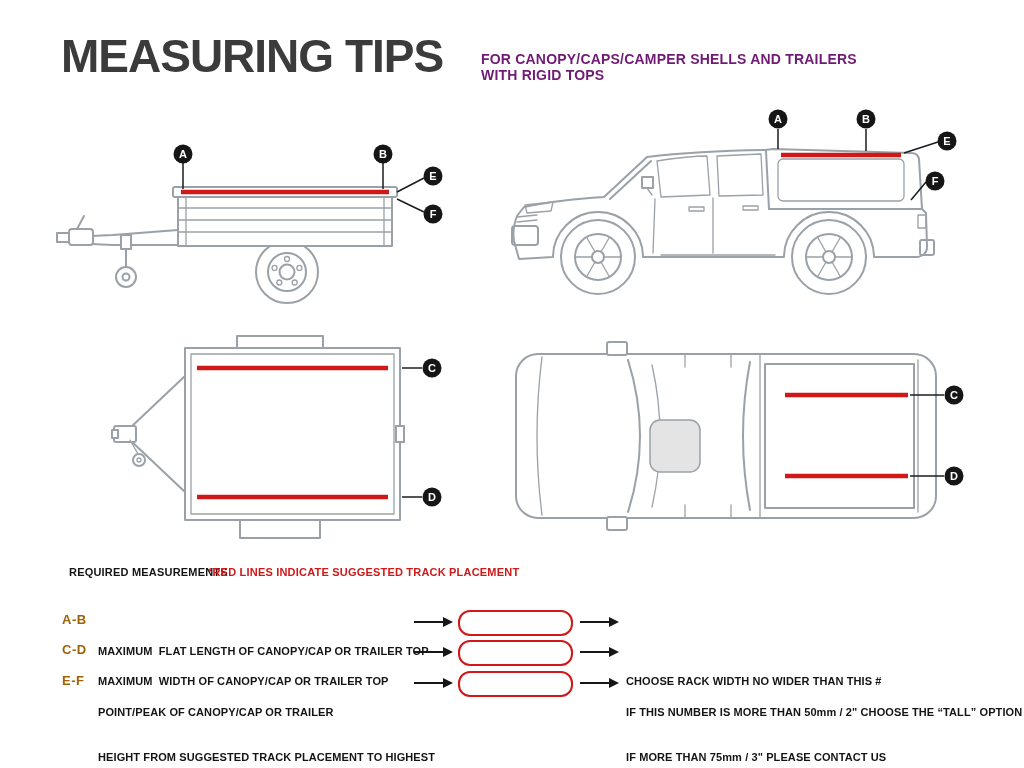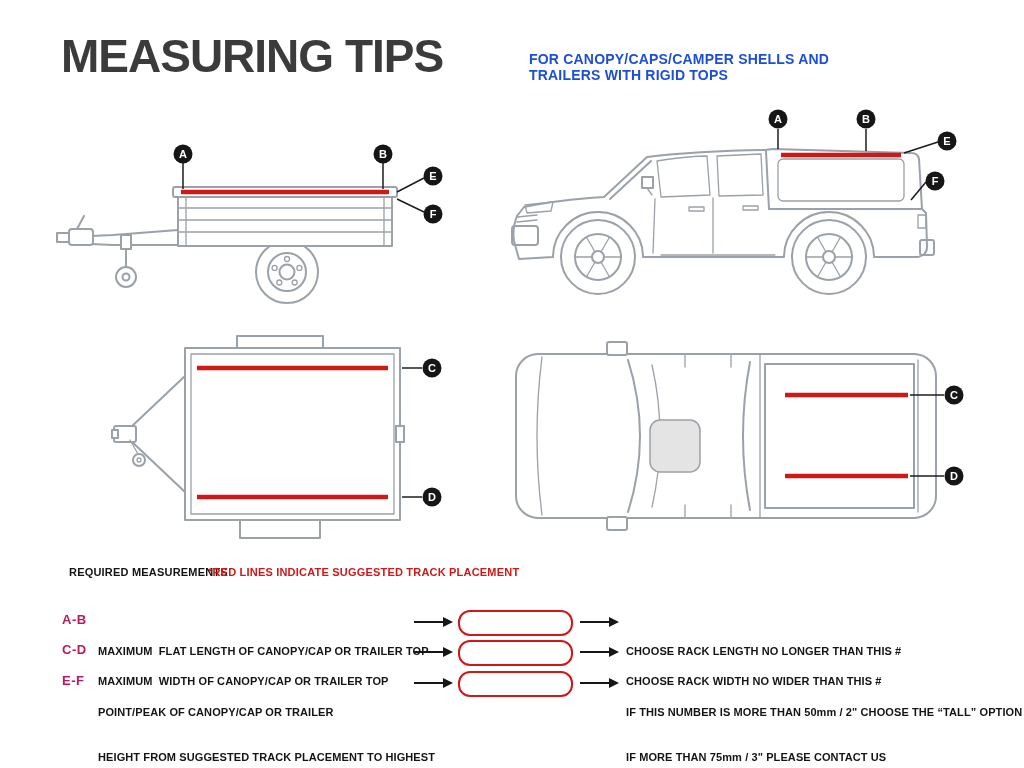--- a/index.html
+++ b/index.html
@@ -12,21 +12,21 @@
   }
   .stage { position:absolute; left:0; top:0; width:864px; height:768px; background:#ffffff; }
 
   .title {
     position:absolute; left:61px; top:33px;
     font-size:46px; font-weight:900; letter-spacing:-1px;
     color:#3b3b3b; line-height:1;
   }
   .subtitle {
     position:absolute; left:481px; top:51px;
-    font-size:14px; font-weight:bold; letter-spacing:0.2px; color:#1d4ed8;margin-left:48px;
+    font-size:14px; font-weight:bold; letter-spacing:0.2px; color:#701a75;
   }
 
   svg.diagram { position:absolute; overflow:visible; }
 
   
   .g  { fill:none; stroke:#9aa1a8; stroke-width:2; stroke-linecap:round; stroke-linejoin:round; }
   .gf { fill:#ffffff; stroke:#9aa1a8; stroke-width:2; stroke-linejoin:round; }
   .g1 { fill:none; stroke:#9aa1a8; stroke-width:1.3; stroke-linecap:round; stroke-linejoin:round; }
   .red { fill:none; stroke:#d01818; stroke-width:4.5; }
   .ldr { fill:none; stroke:#1c1c1c; stroke-width:1.5; }
@@ -39,21 +39,21 @@
     font-size:11px; font-weight:bold; color:#141414; letter-spacing:0.2px;margin-left:7px;
   }
   .legend-note {
     position:absolute; left:208px; top:566px;
     font-size:11px; font-weight:bold; color:#d01818; letter-spacing:0.2px;
   }
 
   .mrow { position:absolute; left:0; width:1024px; height:24px; }
   .mid {
     position:absolute; left:62px; top:0;
-    font-size:13px; font-weight:bold; letter-spacing:0.5px; color:#be185d;
+    font-size:13px; font-weight:bold; letter-spacing:0.5px; color:#a16207;
   }
   .mdesc {
     position:absolute; left:98px; top:2px;
     font-size:11px; font-weight:bold; color:#141414;
     white-space:pre; line-height:15px; letter-spacing:0.1px;
   }
   .mresult {
     position:absolute; left:626px; top:2px;
     font-size:11px; font-weight:bold; color:#141414;
     white-space:pre; line-height:15px; letter-spacing:0.1px;
@@ -261,23 +261,20 @@
   <div class="legend-note">*RED LINES INDICATE SUGGESTED TRACK PLACEMENT</div>
 
   <div class="mrow" style="top:612px;">
     <div class="mid">A-B</div>
     <div class="mdesc">
       <div>MAXIMUM  FLAT LENGTH OF CANOPY/CAP OR TRAILER TOP</div>
     </div>
     <div class="arrow a1"></div>
     <div class="pill"></div>
     <div class="arrow a2"></div>
-    <div class="mresult">
-      <div>CHOOSE RACK LENGTH NO LONGER THAN THIS #</div>
-    </div>
   </div>
 
   <div class="mrow" style="top:642px;">
     <div class="mid">C-D</div>
     <div class="mdesc">
       <div>MAXIMUM  WIDTH OF CANOPY/CAP OR TRAILER TOP</div>
     </div>
     <div class="arrow a1"></div>
     <div class="pill"></div>
     <div class="arrow a2"></div>

